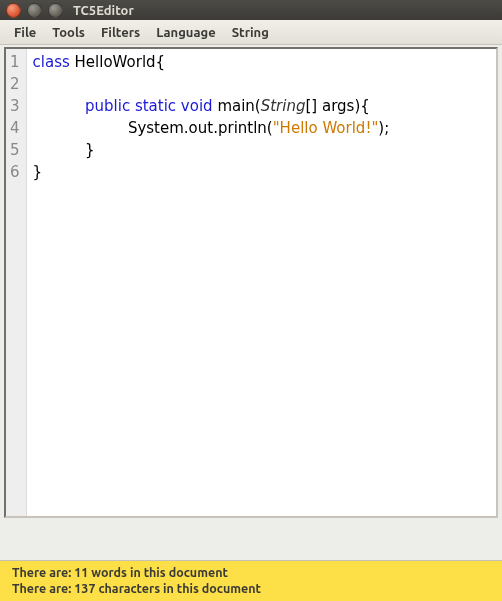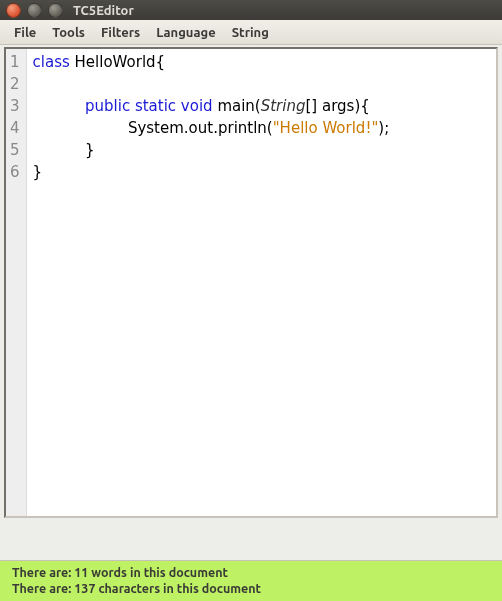--- a/index.html
+++ b/index.html
@@ -81,21 +81,21 @@
     font-family: "DejaVu Sans", sans-serif;
     font-size: 15px;
     line-height: 22px;
     white-space: pre;
     color: #000;
   }
   .kw { color: #1a1ad6; }
   .param-type { font-style: italic; color: #333; margin-top: 15px; }
   .str { color: #cc7a00; }
   .statusbar {
-    background: #bef264;
+    background: #fde047;
     border-top: 1px solid #c7c2b8;
     padding: 3px 12px 5px 12px;
     font-size: 12.5px;
     color: #3a3a36;
     font-weight: bold;
     line-height: 16px;
     margin-top: 40px;
   }
 </style>
 </head>

